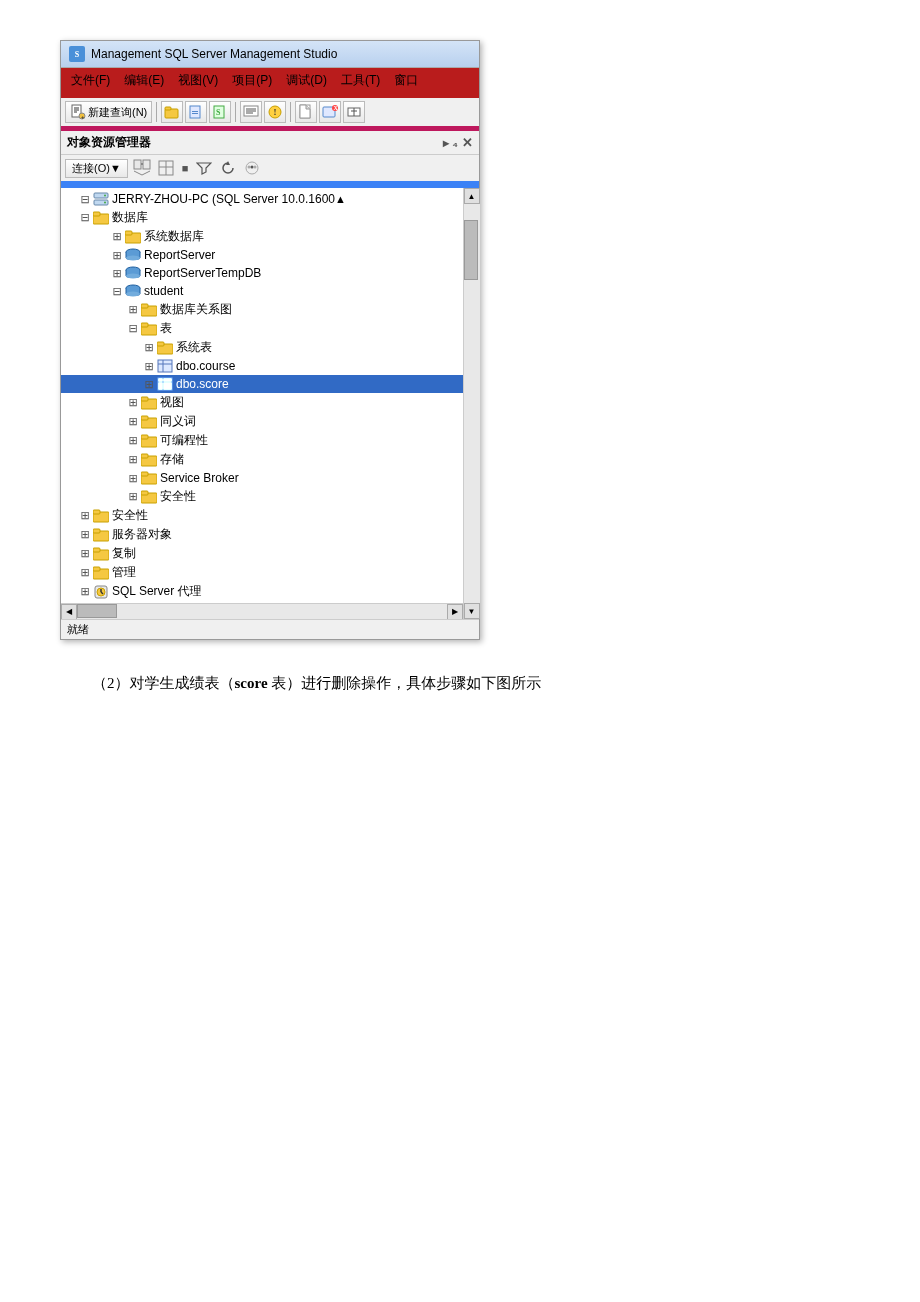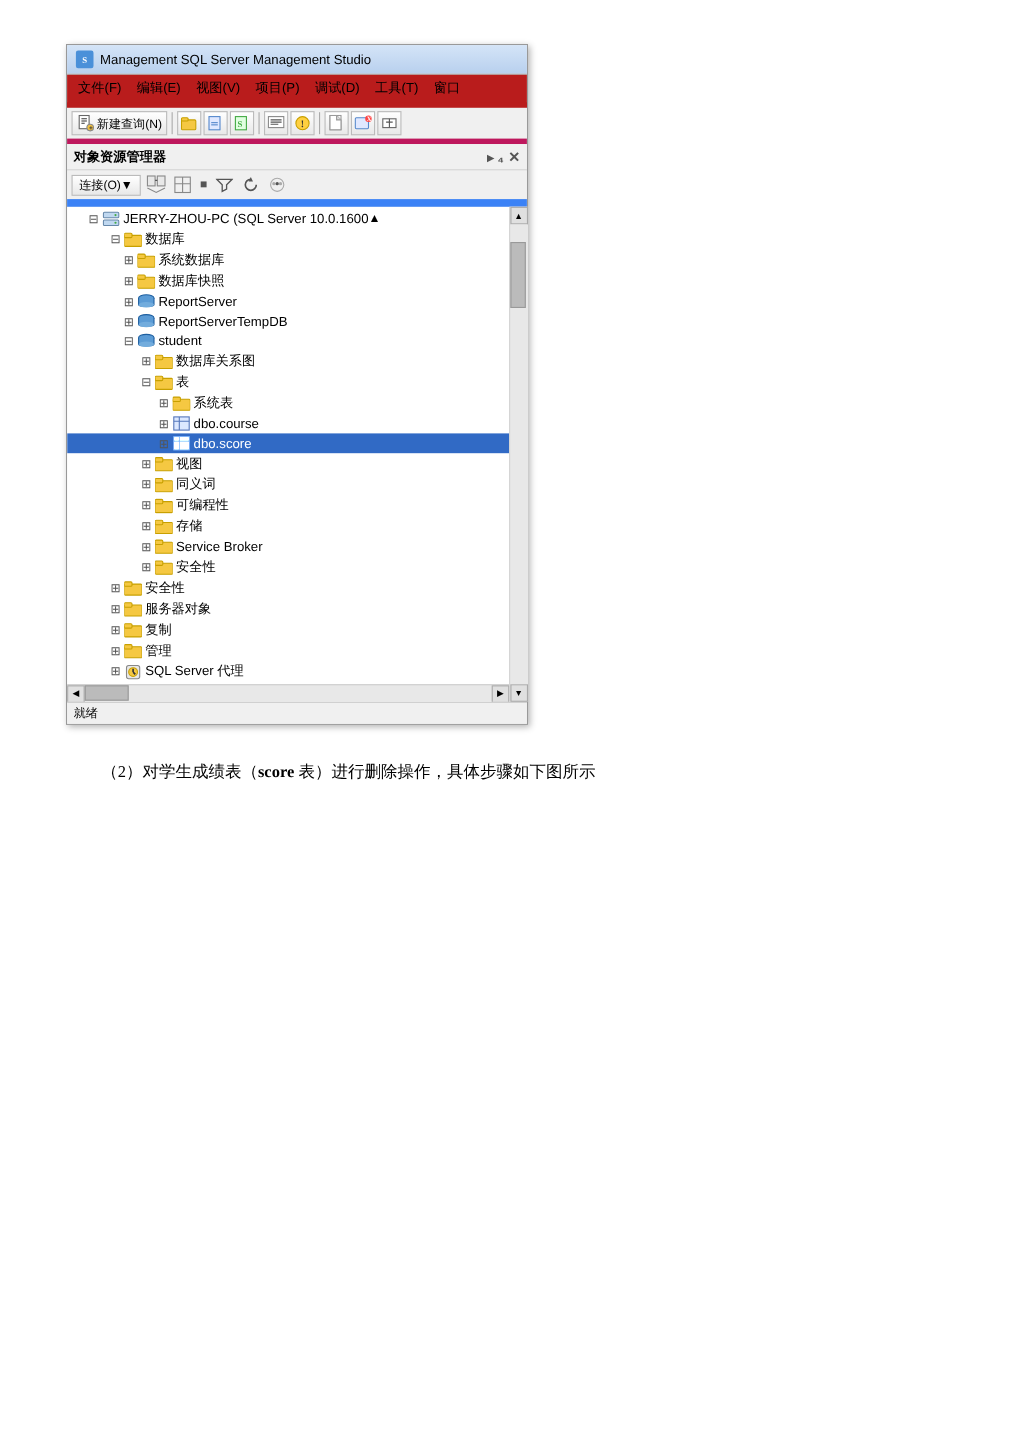--- a/index.html
+++ b/index.html
@@ -206,21 +206,21 @@
       justify-content: center;
       flex-shrink: 0;
       font-size: 12px;
     }
 
     .tree-label {
       font-size: 12px;
     }
 
     .indent-1 { padding-left: 16px; }
-    .indent-2 { padding-left: 36px; }
+    .indent-2 { padding-left: 16px; }
     .indent-3 { padding-left: 48px; }
     .indent-4 { padding-left: 64px; }
     .indent-5 { padding-left: 80px; }
 
     
     .status-bar {
       background: #f0f0f0;
       padding: 2px 6px;
       font-size: 11px;
       border-top: 1px solid #ccc;
@@ -498,30 +498,20 @@
             <span class="tree-toggle expand"></span>
             <span class="tree-icon">
               <svg width="16" height="14" viewBox="0 0 16 14">
                 <rect x="0" y="3" width="16" height="10" rx="1" fill="#f5c842" stroke="#c8a000" stroke-width="1"></rect>
                 <rect x="0" y="1" width="7" height="4" rx="1" fill="#f5c842" stroke="#c8a000" stroke-width="1"></rect>
               </svg>
             </span>
             <span class="tree-label">系统数据库</span>
           </div>
 
-          <div class="tree-item indent-3">
-            <span class="tree-toggle expand"></span>
-            <span class="tree-icon">
-              <svg width="16" height="14" viewBox="0 0 16 14">
-                <rect x="0" y="3" width="16" height="10" rx="1" fill="#f5c842" stroke="#c8a000" stroke-width="1"></rect>
-                <rect x="0" y="1" width="7" height="4" rx="1" fill="#f5c842" stroke="#c8a000" stroke-width="1"></rect>
-              </svg>
-            </span>
-            <span class="tree-label">数据库快照</span>
-          </div>
 
           <div class="tree-item indent-3">
             <span class="tree-toggle expand"></span>
             <span class="tree-icon">
               <svg width="16" height="16" viewBox="0 0 16 16">
                 <ellipse cx="8" cy="5" rx="7" ry="3" fill="#5b9bd5" stroke="#1e5fa0" stroke-width="1"></ellipse>
                 <path d="M1 5 L1 11 C1 13 15 13 15 11 L15 5" fill="#5b9bd5" stroke="#1e5fa0" stroke-width="1"></path>
                 <ellipse cx="8" cy="11" rx="7" ry="2.5" fill="#72acdd"></ellipse>
               </svg>
             </span>

